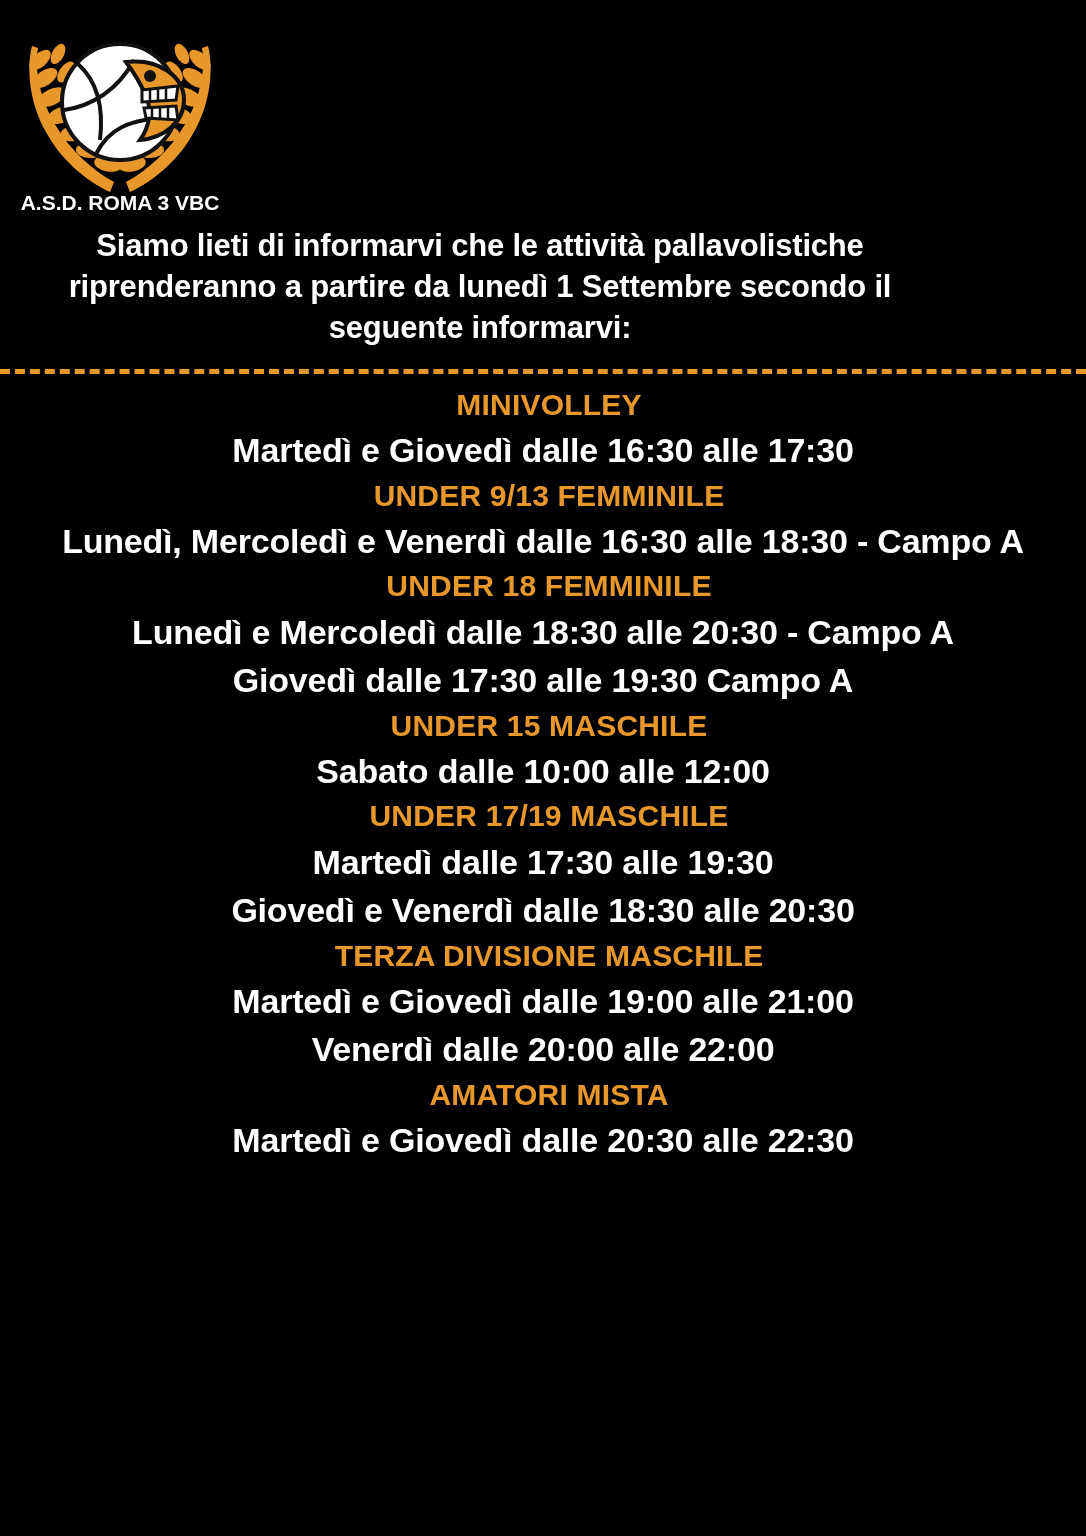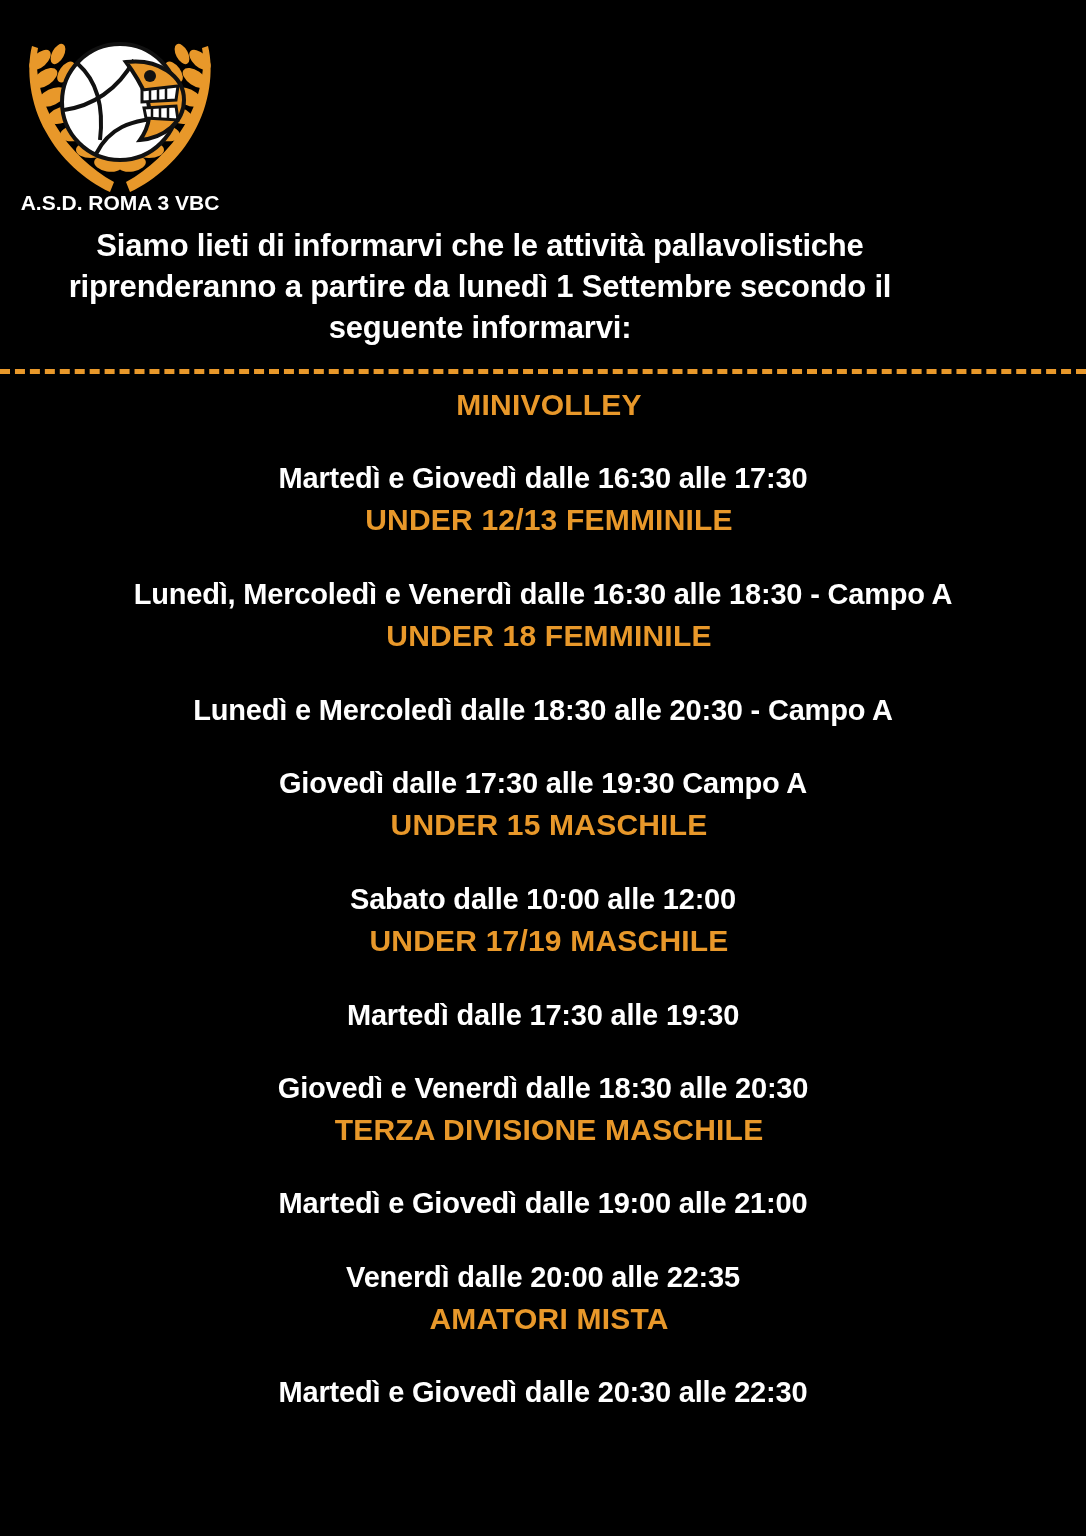--- a/index.html
+++ b/index.html
@@ -63,24 +63,23 @@
     color: #e8982a;
     font-weight: bold;
     font-size: 30px;
     line-height: 1.42;
     letter-spacing: 0.2px;
     padding-left: 12px;
   }
   .group-line {
     color: #ffffff;
     font-weight: bold;
-    font-size: 29px;
+    font-size: 34px;
     line-height: 1.42;
     letter-spacing: -0.2px;
-    margin-top: 32px;
   }
 </style>
 </head>
 <body>
 
 <div class="poster">
 
   <div class="logo-wrap">
     <svg class="logo-svg" viewBox="0 0 240 212">
 
@@ -140,21 +139,21 @@
   </div>
 
   <div class="divider"></div>
 
   <div class="schedule" id="schedule">
       <div class="group">
         <div class="group-title">MINIVOLLEY</div>
         <div class="group-line">Martedì e Giovedì dalle 16:30 alle 17:30</div>
       </div>
       <div class="group">
-        <div class="group-title">UNDER 12/13 FEMMINILE</div>
+        <div class="group-title">UNDER 9/13 FEMMINILE</div>
         <div class="group-line">Lunedì, Mercoledì e Venerdì dalle 16:30 alle 18:30 - Campo A</div>
       </div>
       <div class="group">
         <div class="group-title">UNDER 18 FEMMINILE</div>
         <div class="group-line">Lunedì e Mercoledì dalle 18:30 alle 20:30 - Campo A</div>
         <div class="group-line">Giovedì dalle 17:30 alle 19:30 Campo A</div>
       </div>
       <div class="group">
       </div>
       <div class="group">
@@ -162,21 +161,21 @@
         <div class="group-line">Sabato dalle 10:00 alle 12:00</div>
       </div>
       <div class="group">
         <div class="group-title">UNDER 17/19 MASCHILE</div>
         <div class="group-line">Martedì dalle 17:30 alle 19:30</div>
         <div class="group-line">Giovedì e Venerdì dalle 18:30 alle 20:30</div>
       </div>
       <div class="group">
         <div class="group-title">TERZA DIVISIONE MASCHILE</div>
         <div class="group-line">Martedì e Giovedì dalle 19:00 alle 21:00</div>
-        <div class="group-line">Venerdì dalle 20:00 alle 22:35</div>
+        <div class="group-line">Venerdì dalle 20:00 alle 22:00</div>
       </div>
       <div class="group">
         <div class="group-title">AMATORI MISTA</div>
         <div class="group-line">Martedì e Giovedì dalle 20:30 alle 22:30</div>
       </div>
     </div>
 
 </div>
 
 </body></html>

